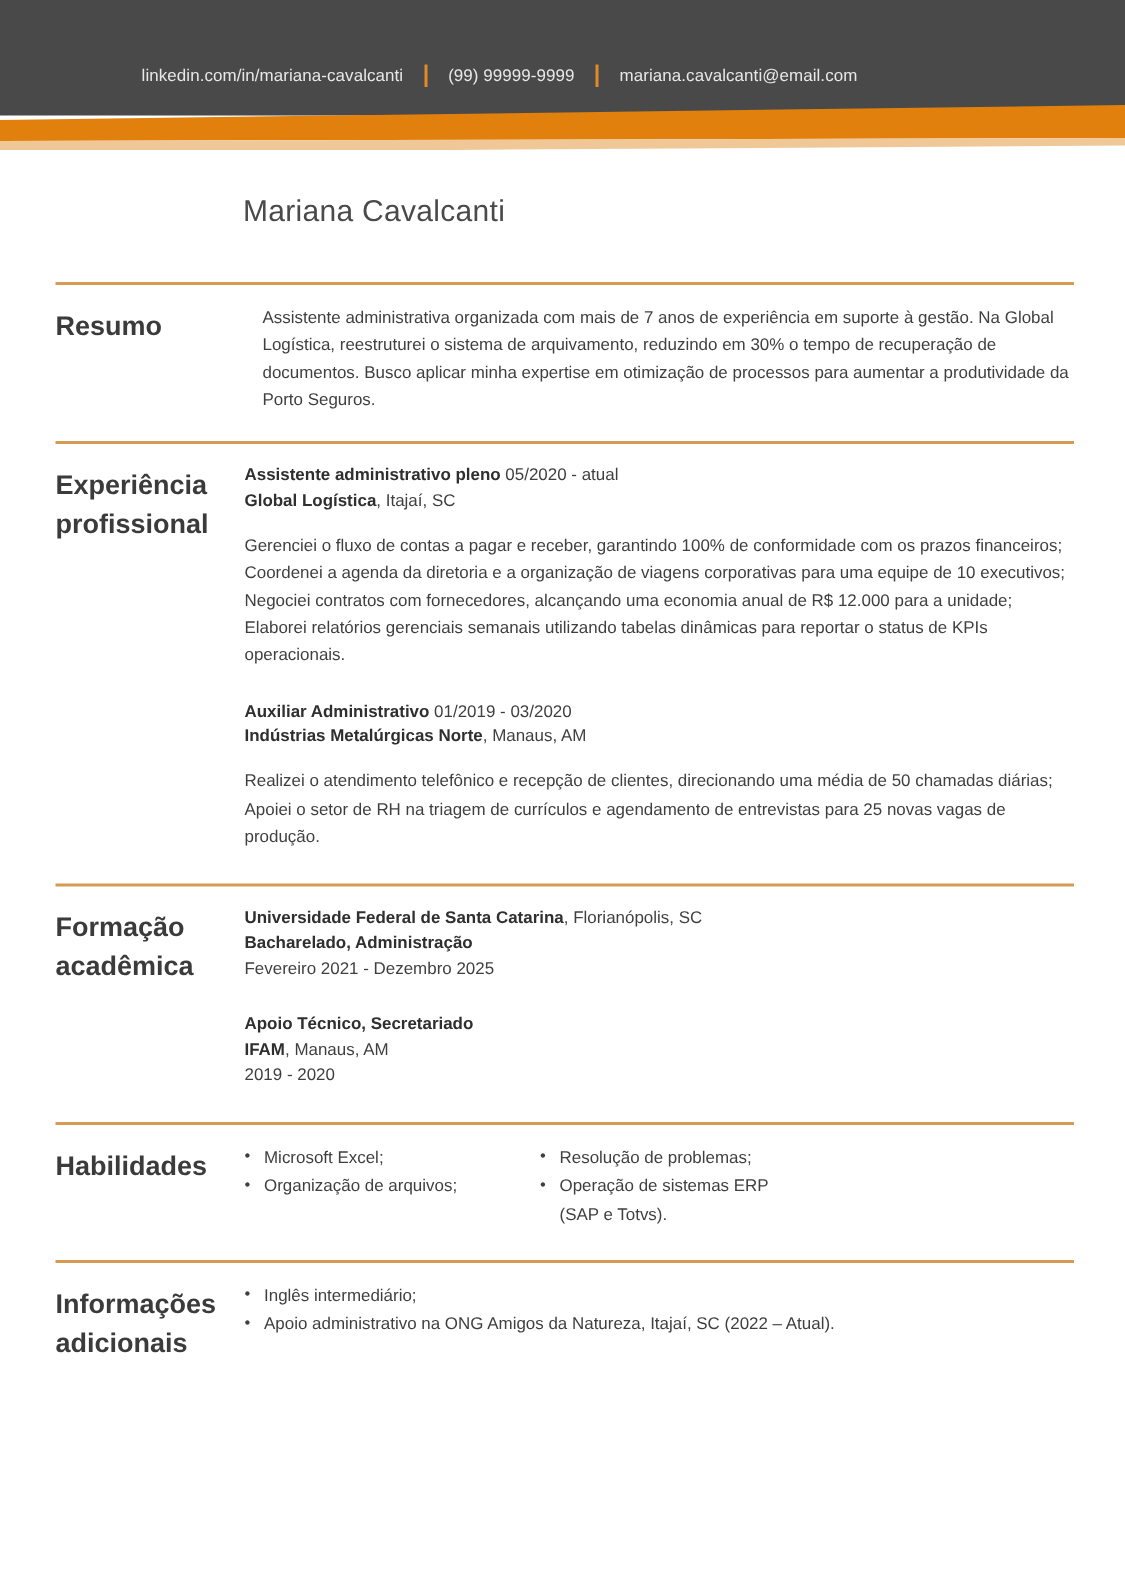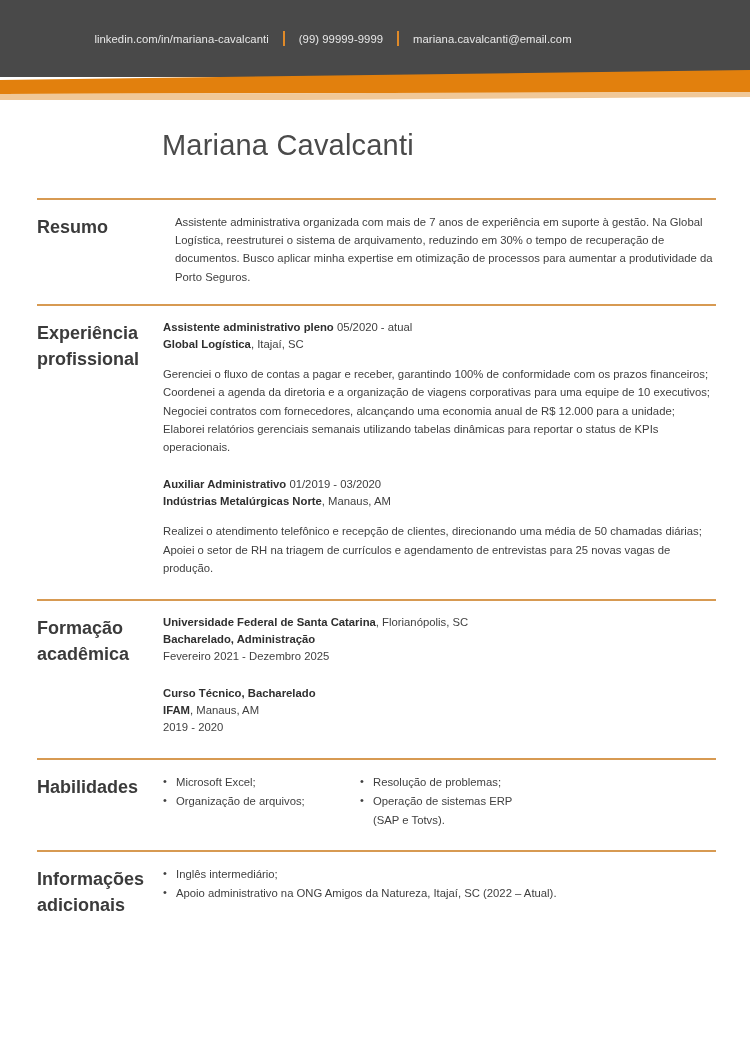--- a/index.html
+++ b/index.html
@@ -28,21 +28,21 @@
     width: 750px; height: 77px;
     background: #494949;
   }
   .header-wedges {
     position: absolute;
     left: 0; top: 70px;
     width: 750px; height: 32px;
   }
   .contact-row {
     position: absolute;
-    left: 0; top: 0;
+    left: 0; top: 12px;
     width: 666px; height: 77px;
     display: flex;
     align-items: center;
     justify-content: center;
     gap: 0px;
     z-index: 3;
   }
   .contact-item {
     color: #e8e8e8;
     font-size: 11.3px;
@@ -55,21 +55,21 @@
     height: 15px;
     background: #e08a28;
     flex: 0 0 auto;
   }
 
   
   .name-block {
     padding: 30px 0 0 162px;
   }
   .name {
-    font-size: 29px;
+    font-size: 20px;
     font-weight: 300;
     color: #4a4a4a;
     letter-spacing: 0.2px;
     line-height: 1.1;
   }
 
   
   .sections {
     padding: 0 0 0 0;
     margin-top: 36px;
@@ -257,21 +257,21 @@
 
         <div class="entry">
           <div class="entry-line">
             <span class="entry-title">Universidade Federal de Santa Catarina</span><span class="light">, Florianópolis, SC</span>
           </div>
           <div class="entry-line entry-title">Bacharelado, Administração</div>
           <div class="entry-date">Fevereiro 2021 - Dezembro 2025</div>
         </div>
 
         <div class="entry">
-          <div class="entry-line entry-title">Curso Técnico, Bacharelado</div>
+          <div class="entry-line entry-title">Apoio Técnico, Secretariado</div>
           <div class="entry-line">
             <span class="entry-title">IFAM</span><span class="light">, Manaus, AM</span>
           </div>
           <div class="entry-date">2019 - 2020</div>
         </div>
 
       </div>
     </div>
   </div>
 

